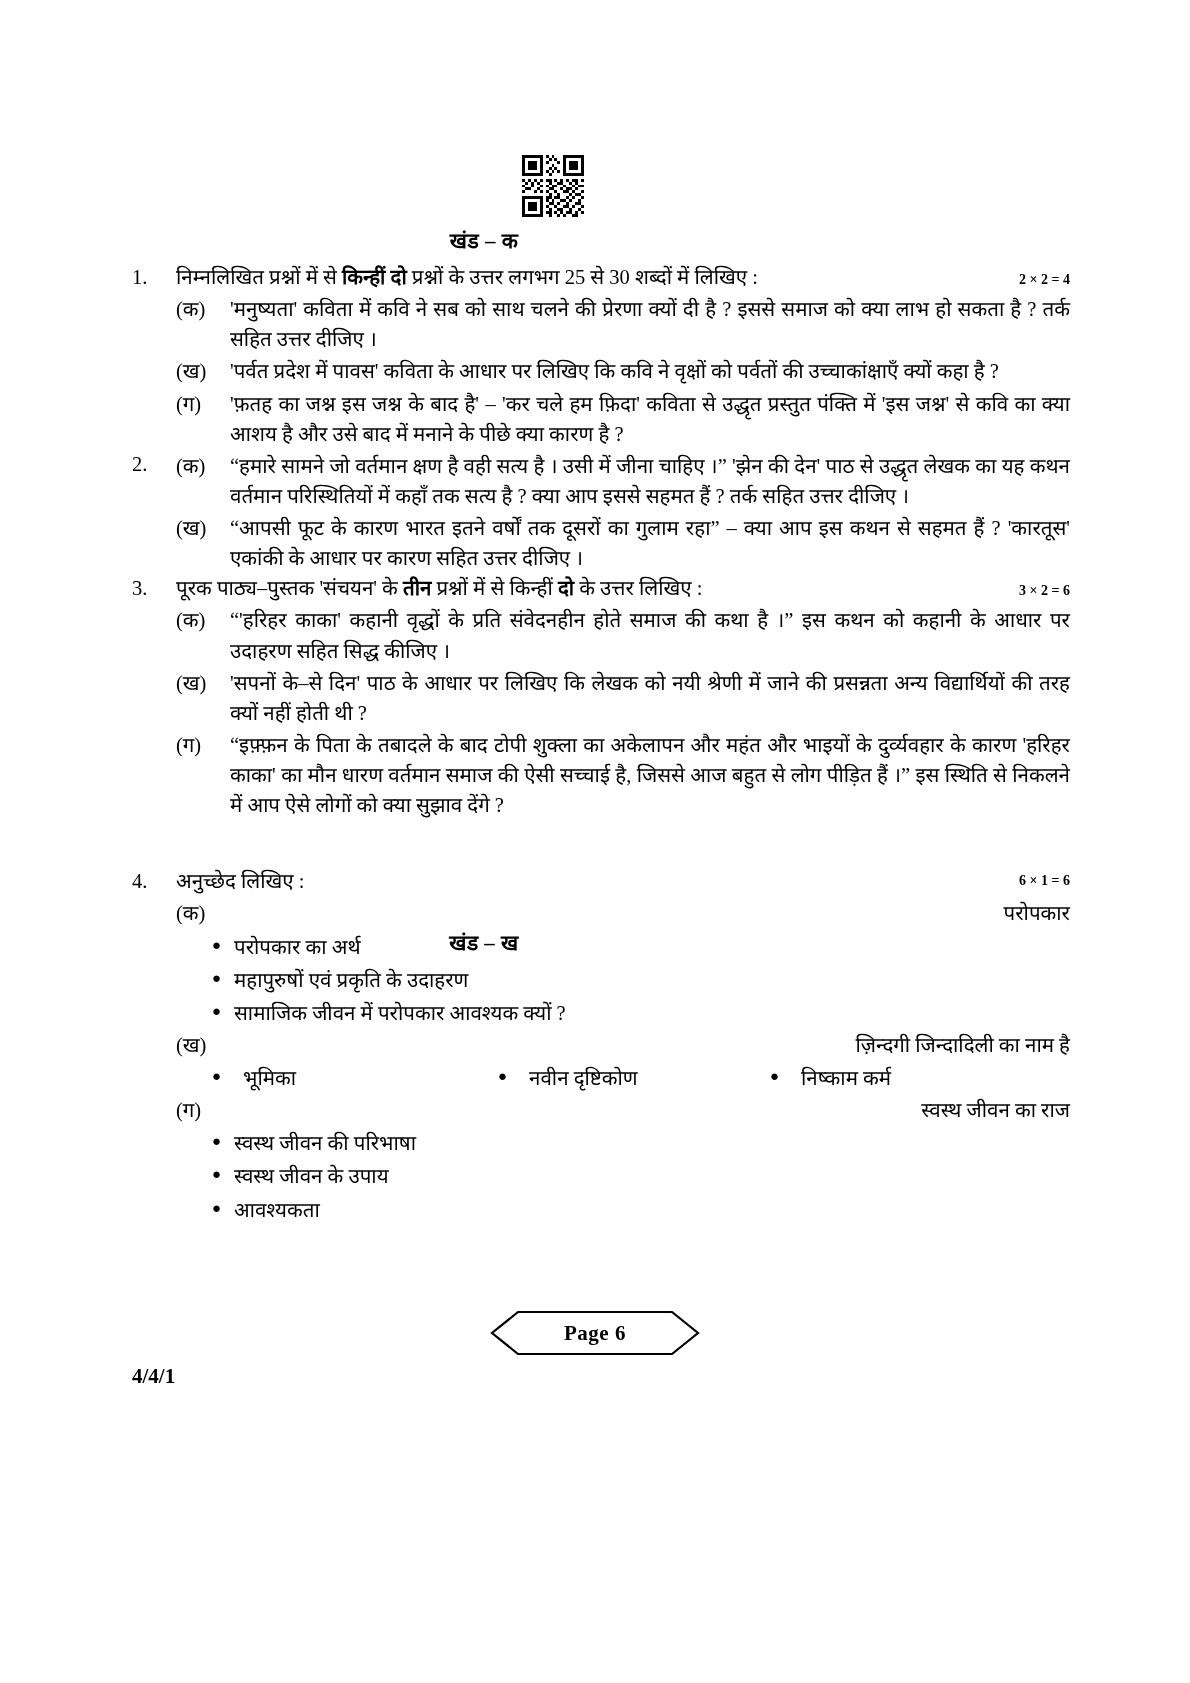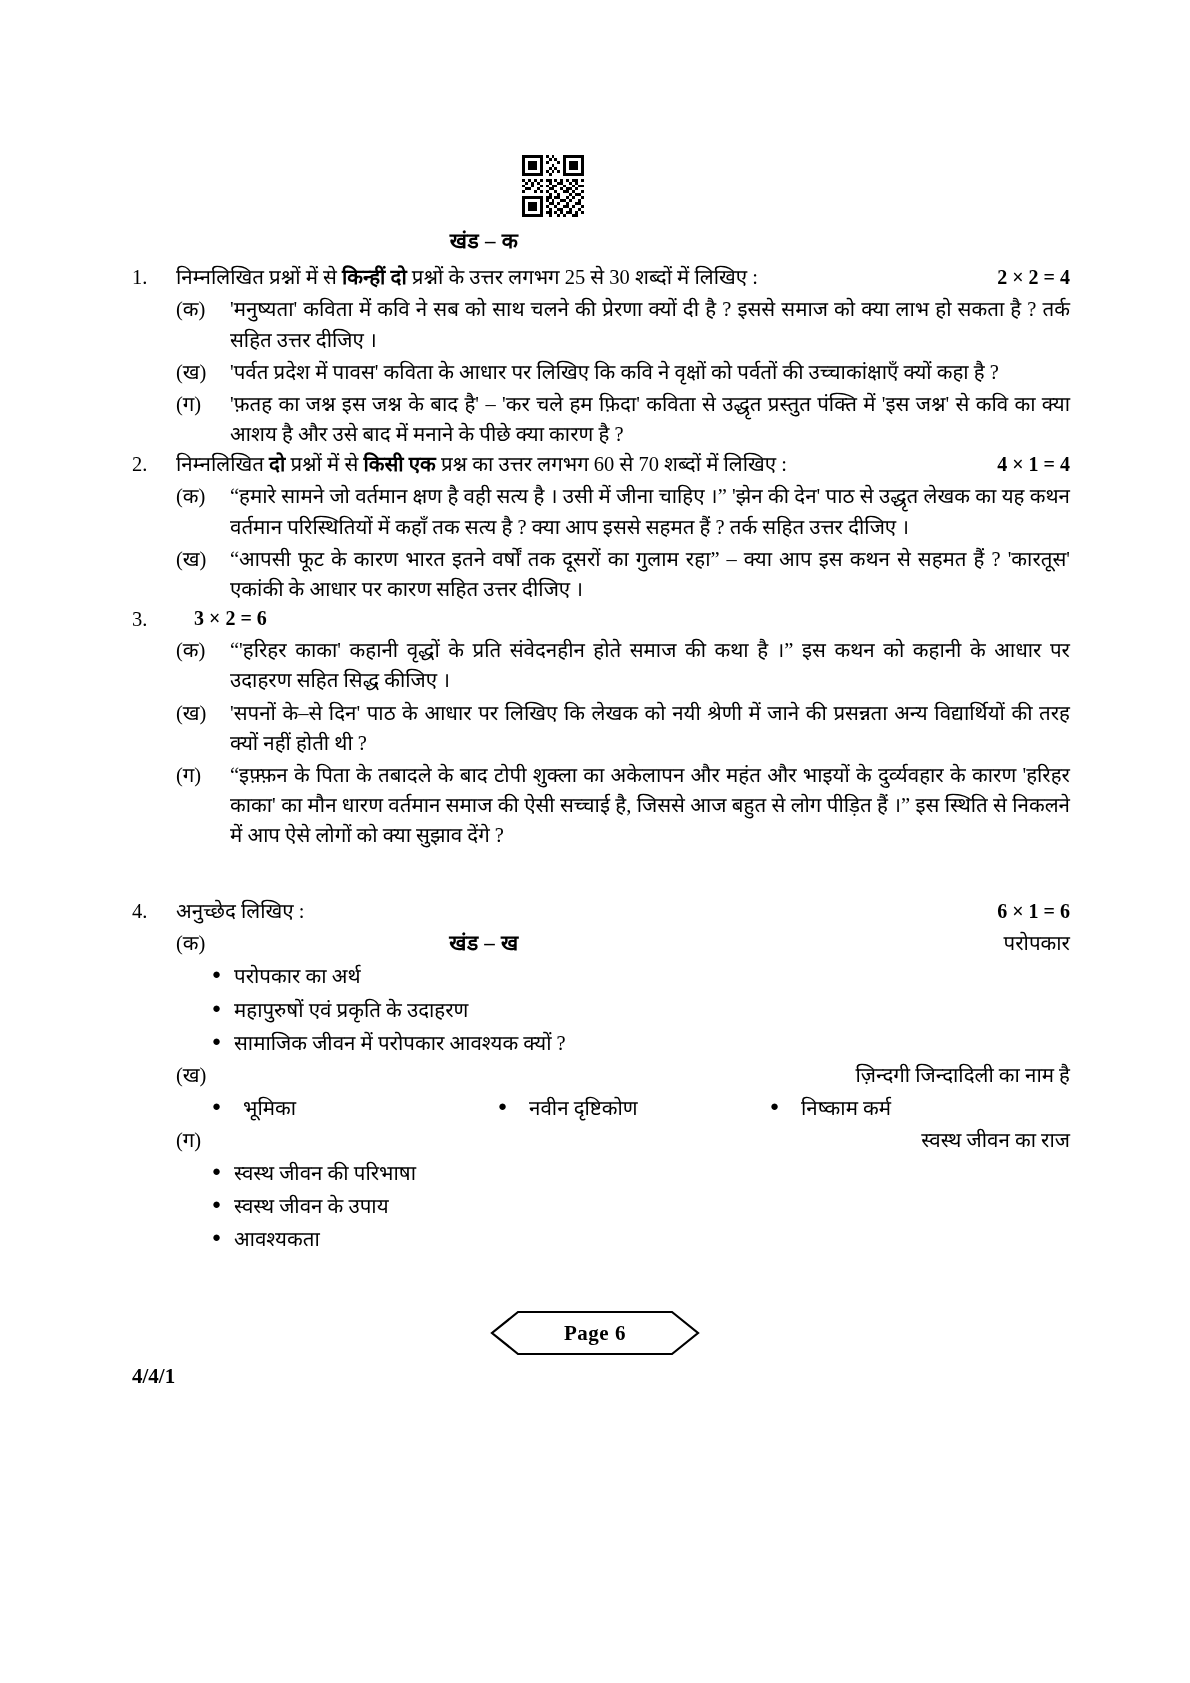--- a/index.html
+++ b/index.html
@@ -57,21 +57,21 @@
   .q-stem{
     display:flex;
     justify-content:space-between;
     align-items:baseline;
     gap:20px;
   }
   .q-stem-text{flex:0 1 auto;}
   .marks{
     white-space:nowrap;
     font-weight:bold;
-    font-size:20px;
+    font-size:14px;
     padding-left:18px;
   }
   .q1 .marks{padding-left:40px;}
   b,strong{font-weight:bold;}
 
   
   .sub{
     display:flex;
     align-items:flex-start;
     margin-top:2px;
@@ -316,39 +316,36 @@
         <div class="sub">
           <div class="sub-label">(ग)</div>
           <div class="sub-text">'फ़तह का जश्न इस जश्न के बाद है' – 'कर चले हम फ़िदा' कविता से उद्धृत प्रस्तुत पंक्ति में 'इस जश्न' से कवि का क्या आशय है और उसे बाद में मनाने के पीछे क्या कारण है ?</div>
         </div>
       </div>
     </div>
 
     <div class="q q2">
       <div class="q-num">2.</div>
       <div class="q-body">
-        <div class="q-stem">
-          <span class="q-stem-text"><span>निम्नलिखित </span><b>दो</b><span> प्रश्नों में से </span><b>किसी एक</b><span> प्रश्न का उत्तर लगभग 60 से 70 शब्दों में लिखिए :</span></span>
-          <span class="marks">4 × 1 = 4</span>
-        </div>
         <div class="sub">
           <div class="sub-label">(क)</div>
           <div class="sub-text">“हमारे सामने जो वर्तमान क्षण है वही सत्य है । उसी में जीना चाहिए ।”  'झेन की देन' पाठ से उद्धृत लेखक का यह कथन वर्तमान परिस्थितियों में कहाँ तक सत्य है ? क्या आप इससे सहमत हैं ? तर्क सहित उत्तर दीजिए ।</div>
         </div>
         <div class="sub">
           <div class="sub-label">(ख)</div>
           <div class="sub-text">“आपसी फूट के कारण भारत इतने वर्षों तक दूसरों का गुलाम रहा” – क्या आप इस कथन से सहमत हैं ? 'कारतूस' एकांकी के आधार पर कारण सहित उत्तर दीजिए ।</div>
         </div>
       </div>
     </div>
 
     <div class="q q3">
       <div class="q-num">3.</div>
       <div class="q-body">
         <div class="q-stem">
+          <span class="q-stem-text"><span>पूरक पाठ्य–पुस्तक 'संचयन' के </span><b>तीन</b><span> प्रश्नों में से किन्हीं </span><b>दो</b><span> के उत्तर लिखिए :</span></span>
           <span class="marks">3 × 2 = 6</span>
         </div>
         <div class="sub">
           <div class="sub-label">(क)</div>
           <div class="sub-text">“'हरिहर काका' कहानी वृद्धों के प्रति संवेदनहीन होते समाज की कथा है ।” इस कथन को कहानी के आधार पर उदाहरण सहित सिद्ध कीजिए ।</div>
         </div>
         <div class="sub">
           <div class="sub-label">(ख)</div>
           <div class="sub-text">'सपनों के–से दिन' पाठ के आधार पर लिखिए कि लेखक को नयी श्रेणी में जाने की प्रसन्नता अन्य विद्यार्थियों की तरह क्यों नहीं होती थी ?</div>
         </div>

